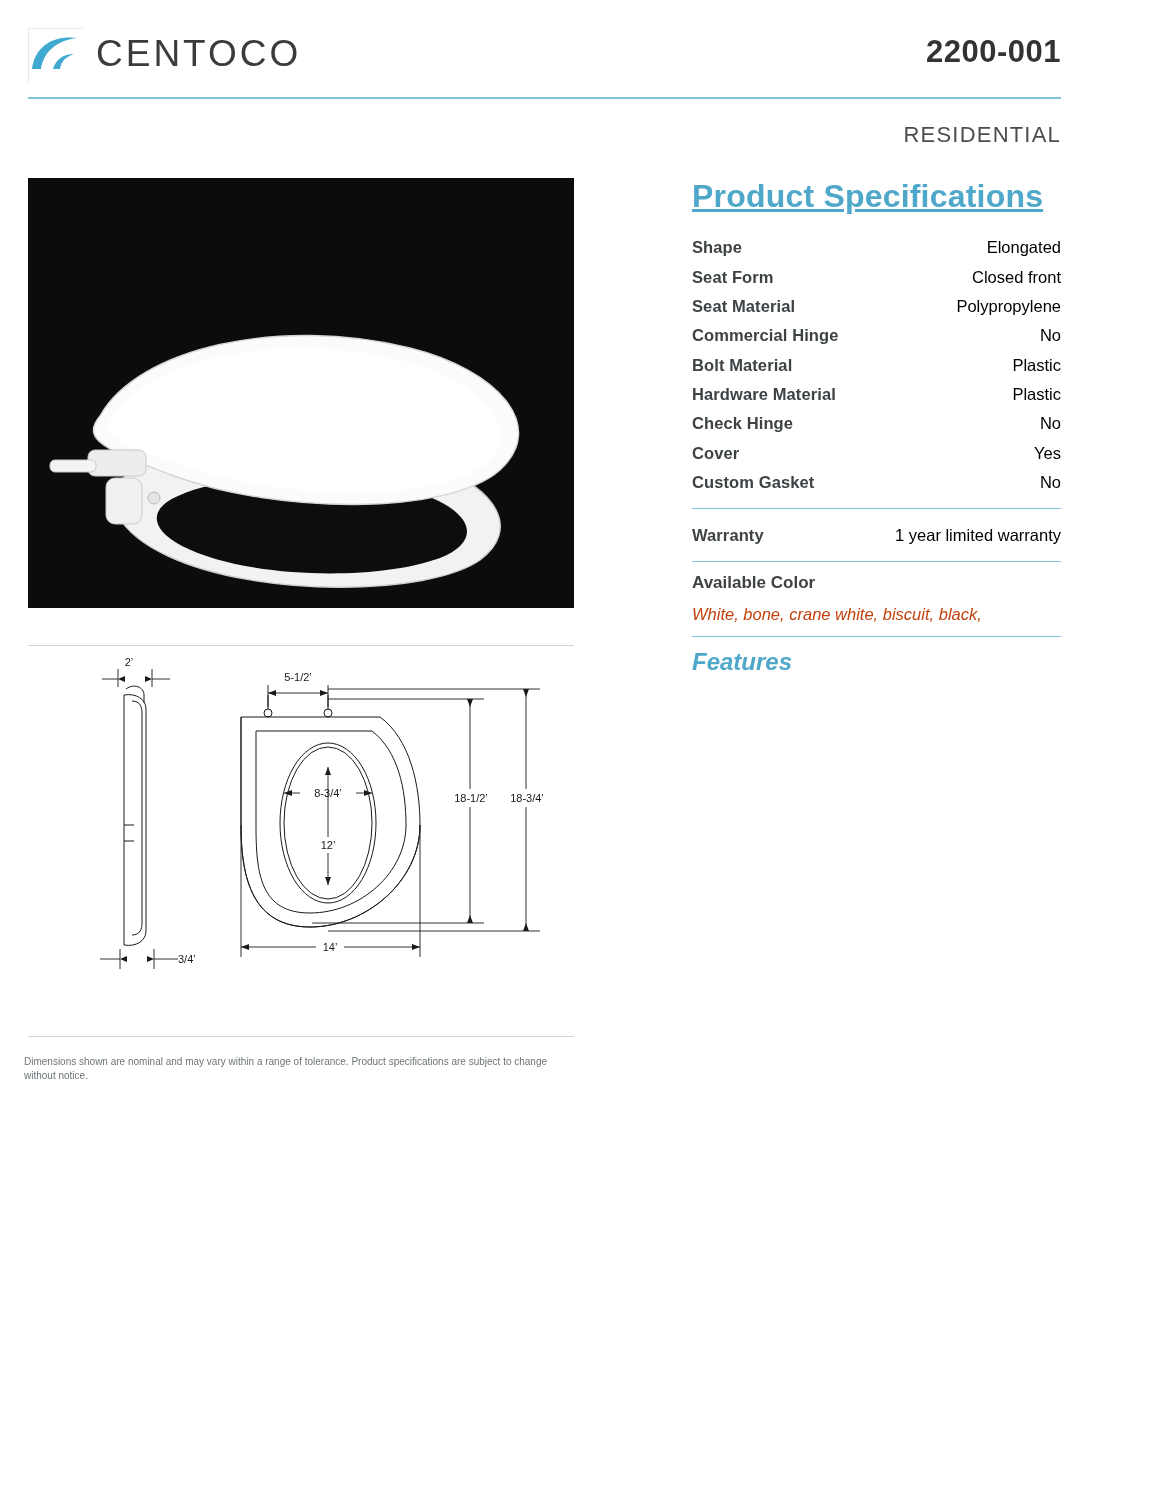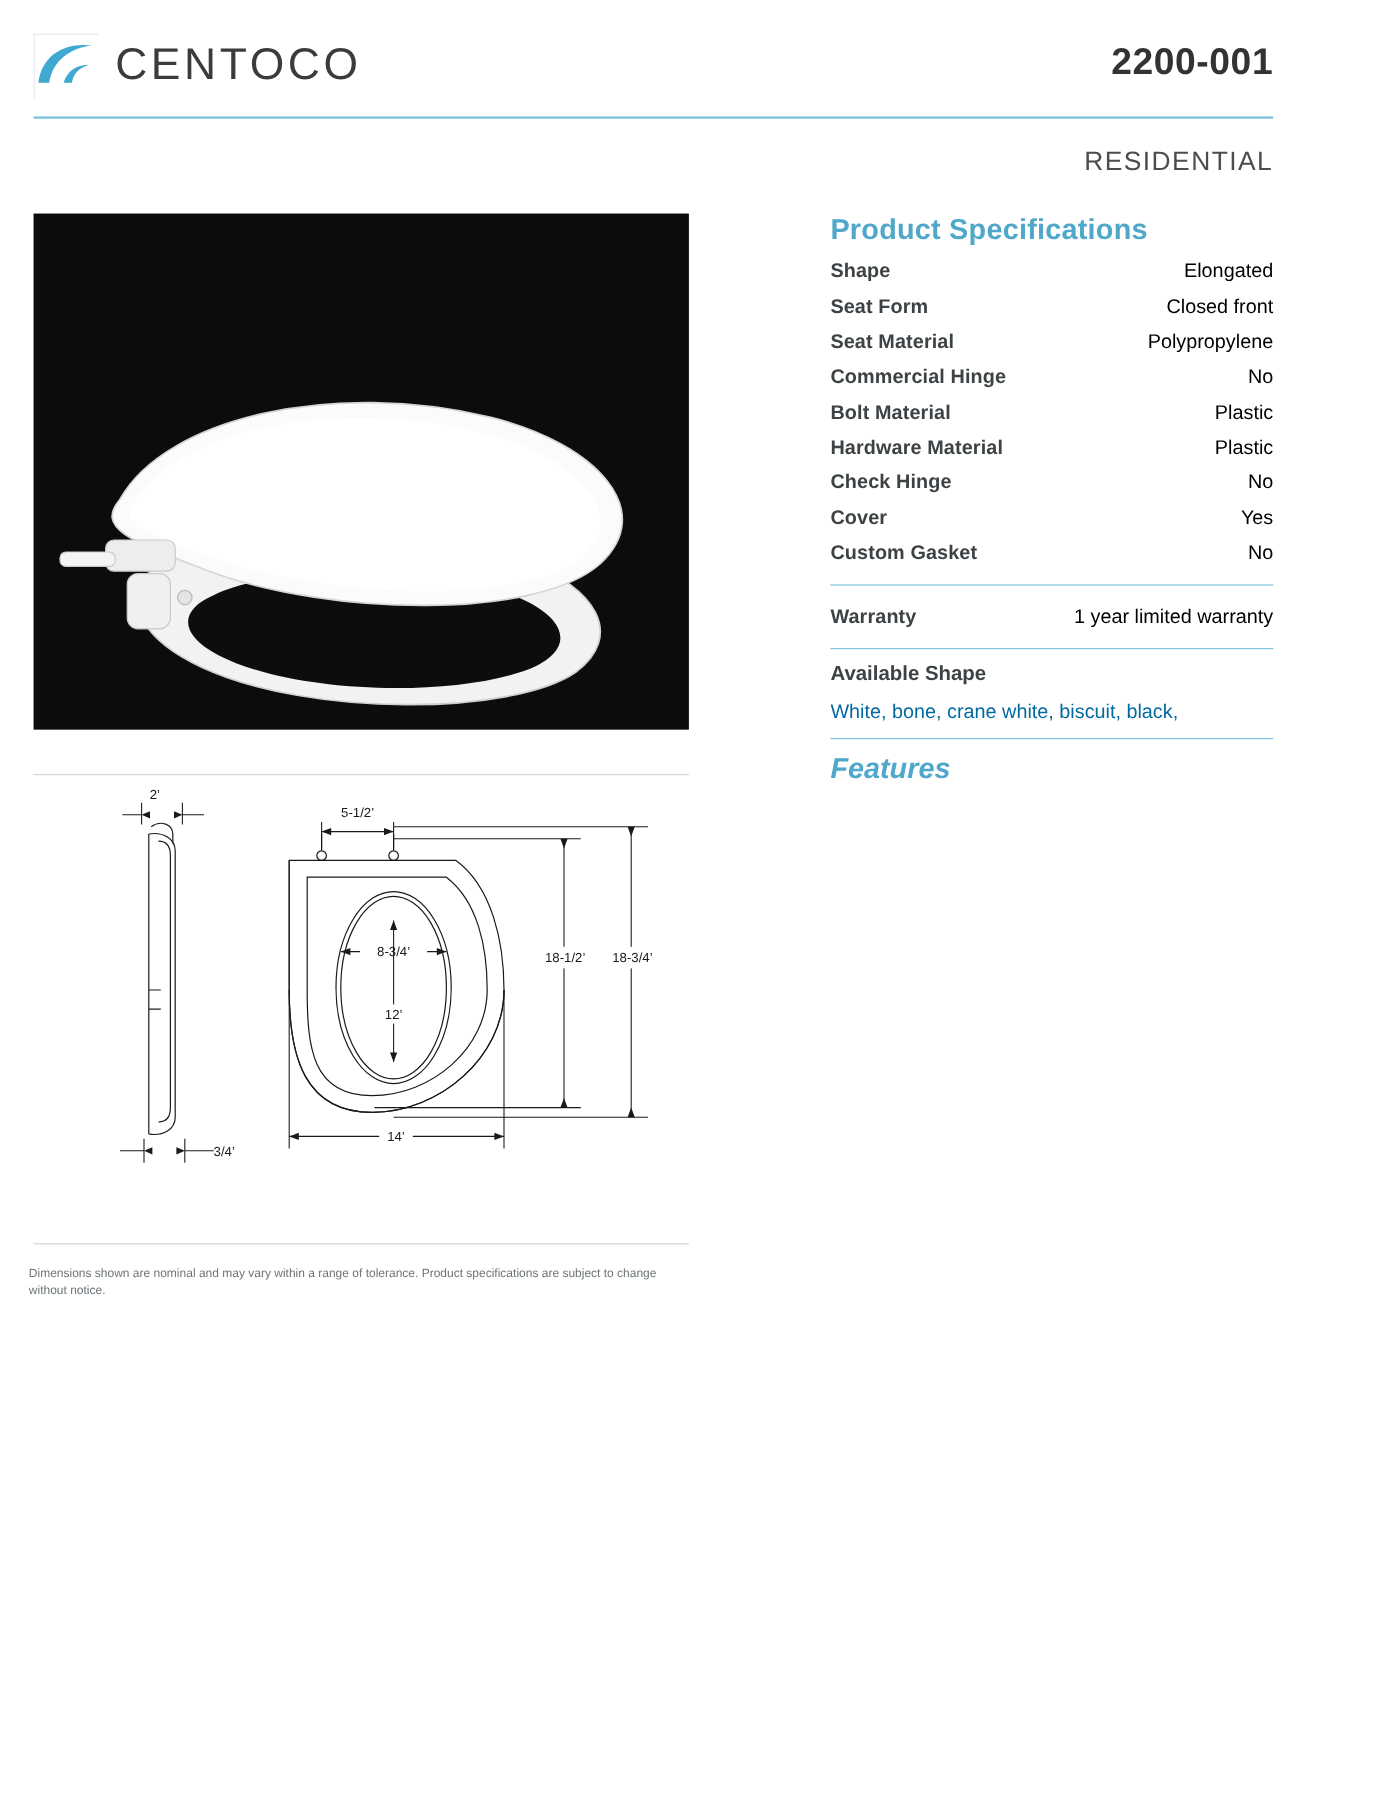--- a/index.html
+++ b/index.html
@@ -118,25 +118,26 @@
   }
 
   
   .right-col {
     position: absolute;
     left: 692px;
     top: 178px;
     width: 369px;
   }
   h2.section-title {
-    font-size: 24px;
+    font-size: 32px;
     font-weight: bold;
     color: #4fa8c9;
-    margin: 0 0 6px 0;
+    margin: 0 0 18px 0;
     letter-spacing: 0.2px;
+    text-decoration: underline;
   }
   .spec-row {
     display: flex;
     justify-content: space-between;
     align-items: baseline;
     font-size: 16.5px;
     padding: 5.2px 0;
   }
   .spec-label {
     font-weight: bold;
@@ -153,22 +154,23 @@
     margin: 11px 0 11px 0;
   }
   .avail-title {
     font-size: 17px;
     font-weight: bold;
     color: #3d4245;
     margin: 0 0 10px 0;
   }
   .avail-list {
     font-size: 16.5px;
-    color: #0369a1;
+    color: #c2410c;
     line-height: 1.35;
+    font-style: italic;
   }
   .features-title {
     font-size: 24px;
     font-weight: bold;
     color: #4fa8c9;
     margin: 0;
     font-style: italic;
   }
   .features-list {
     margin: 10px 0 0 0;
@@ -374,21 +376,21 @@
   <div class="thin-rule"></div>
 
   <div class="spec-row">
     <span class="spec-label">Warranty</span>
     <span class="spec-value">1 year limited warranty</span>
   </div>
 
   <div class="thin-rule"></div>
 
   <div>
-    <div class="avail-title">Available Shape</div>
+    <div class="avail-title">Available Color</div>
     <div class="avail-list">White, bone, crane white, biscuit, black,</div>
   </div>
 
   <div class="thin-rule"></div>
 
   <h2 class="features-title">Features</h2>
   <ul class="features-list"></ul>
 </div>
 
 </body></html>

